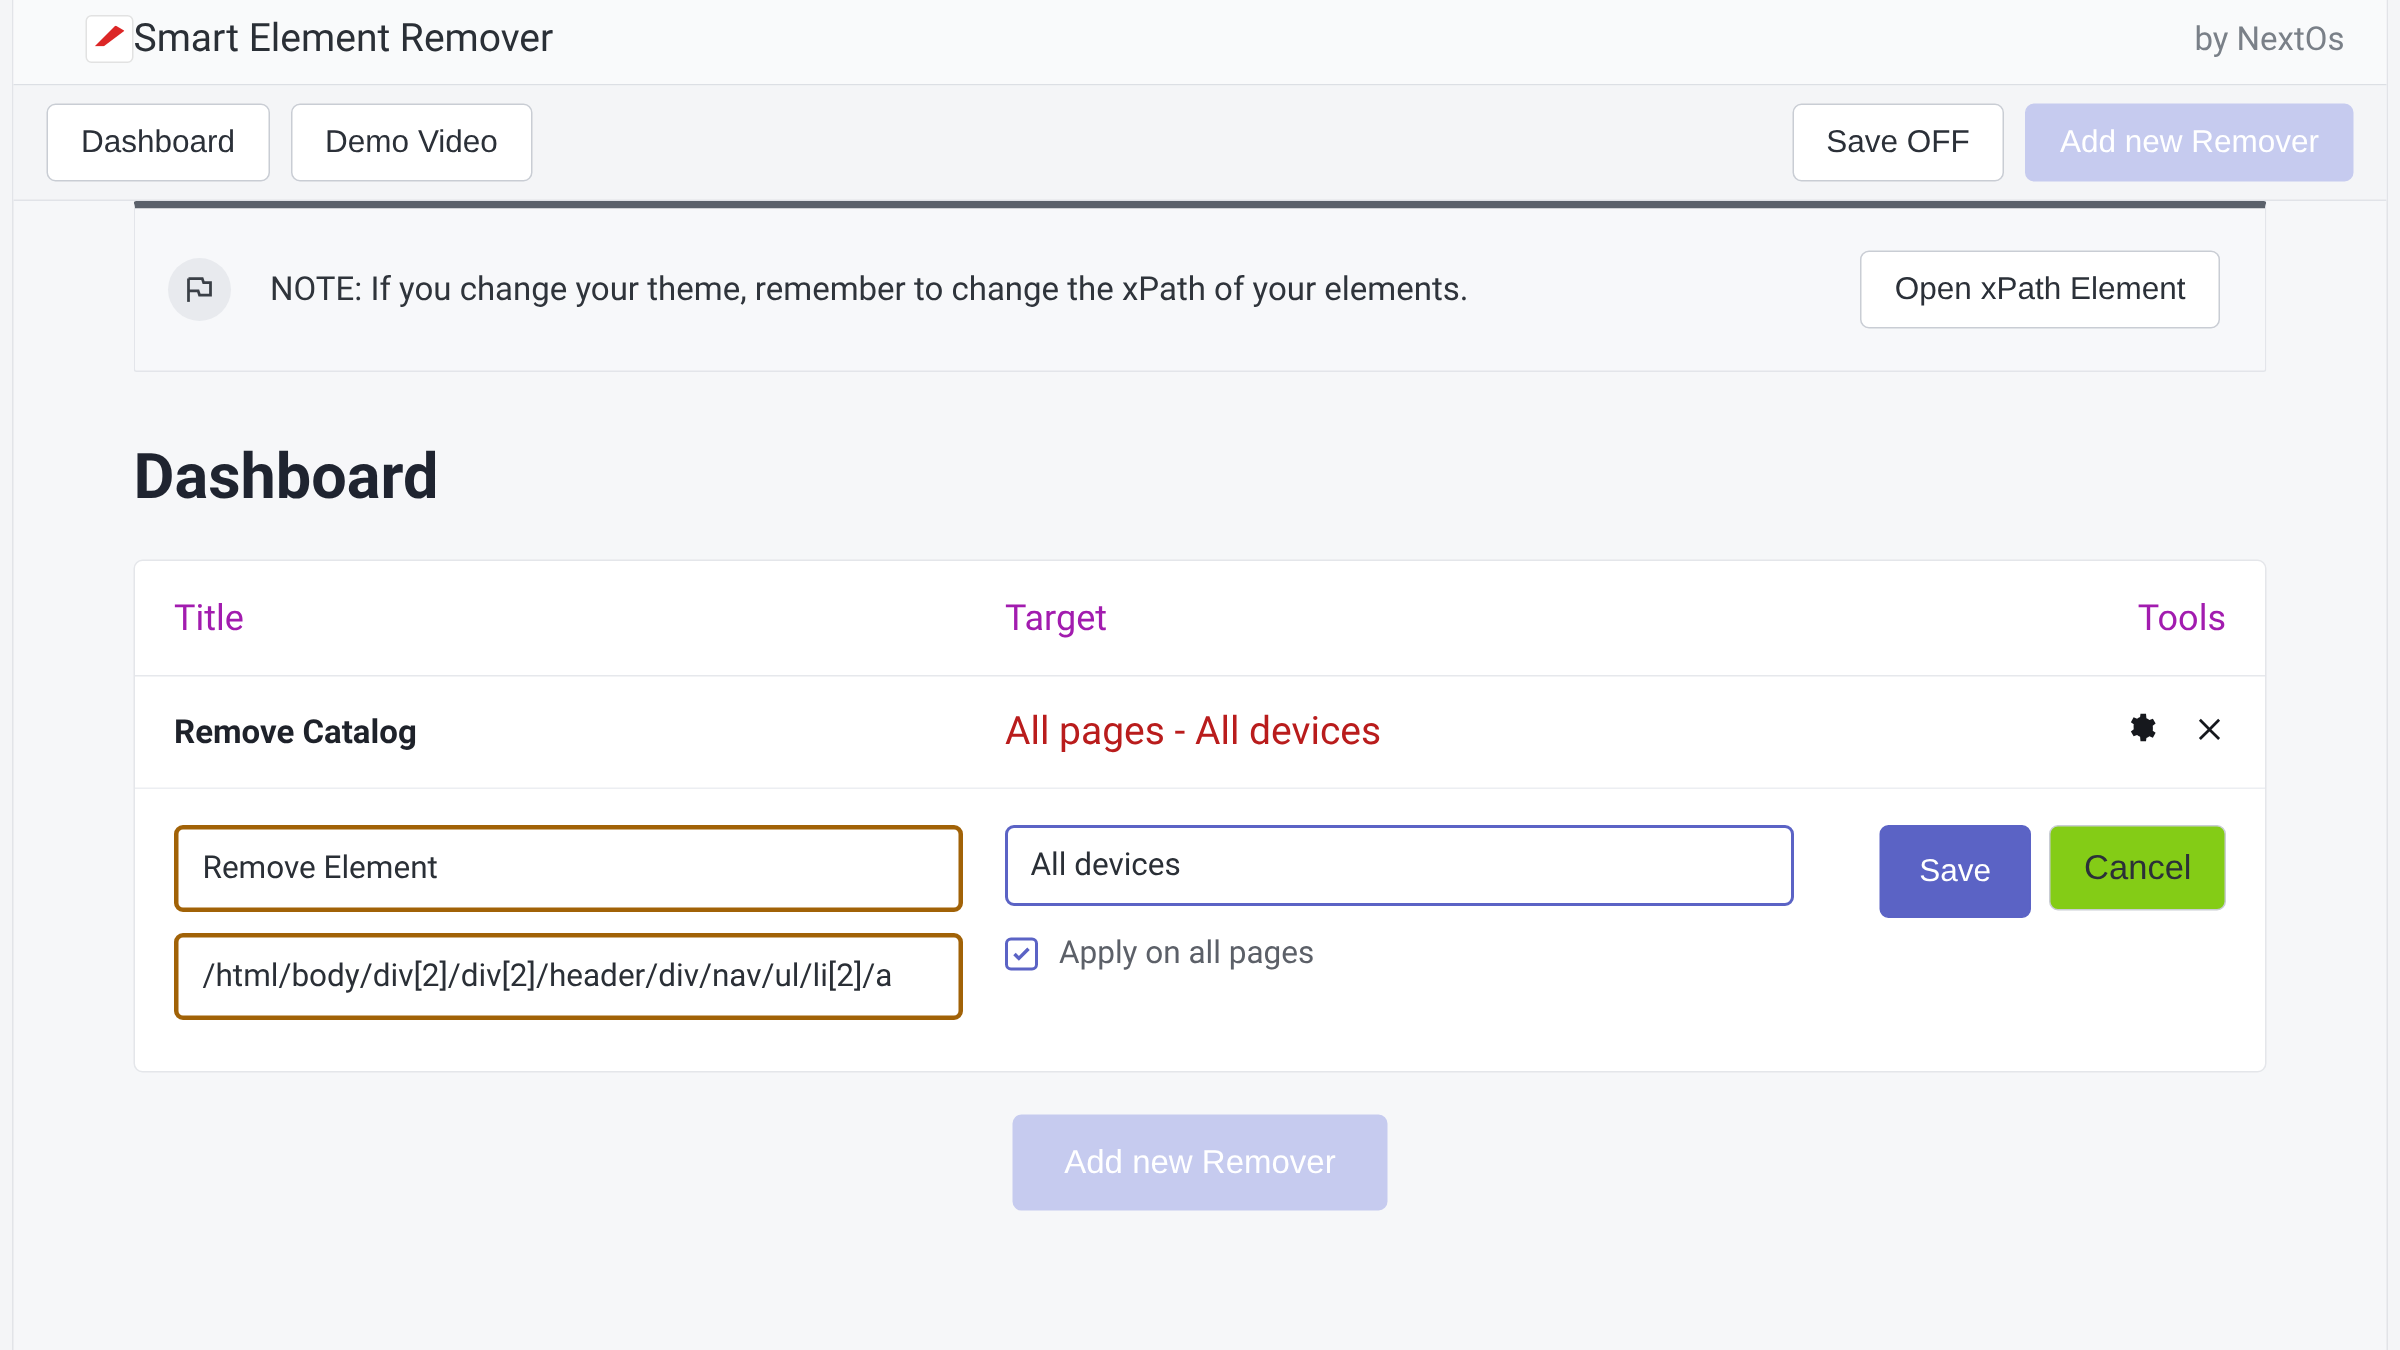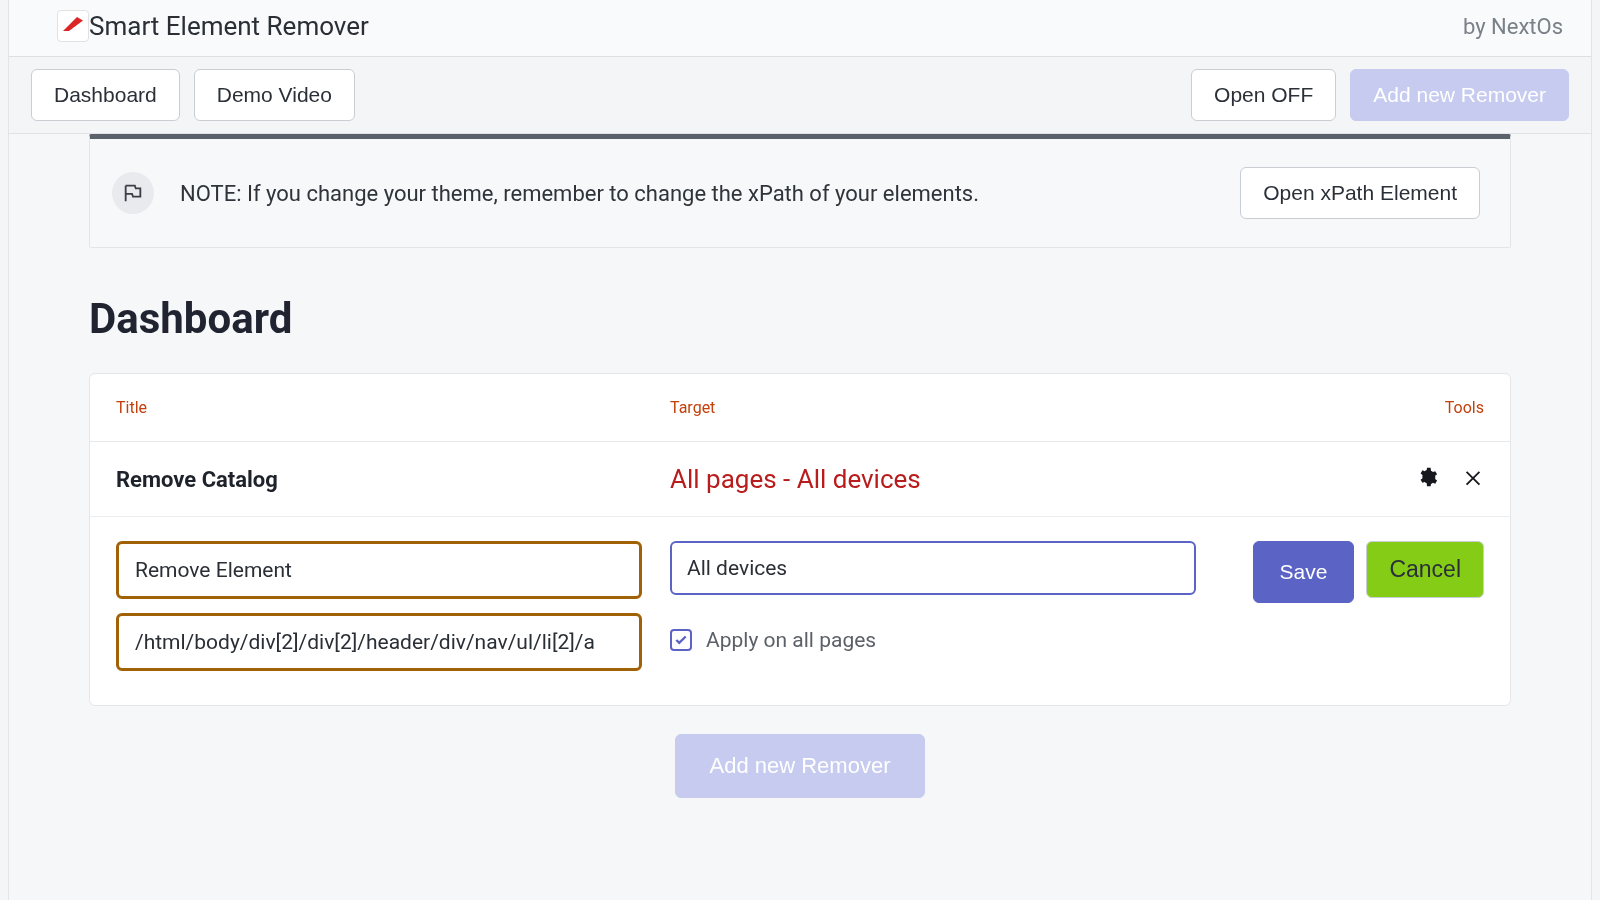--- a/index.html
+++ b/index.html
@@ -118,21 +118,21 @@
     background: #fff;
     border: 1px solid #e4e6ea;
     border-radius: 6px;
   }
   .thead {
     display:grid;
     grid-template-columns: 1fr 1fr 260px;
     padding: 24px 26px;
     border-bottom: 1px solid #e6e8ec;
   }
-  .thead .th { font-size:16px; color:#c2410c; }
+  .thead .th { font-size:24px; color:#a21caf; }
   .thead .th.tools { text-align:right; }
   .trow {
     display:grid;
     grid-template-columns: 1fr 1fr 260px;
     padding: 22px 26px;
     border-bottom: 1px solid #eceef2;
     align-items:center;
   }
   .trow .title { font-size:22px; font-weight:700; color:#1e222a; }
   .trow .target { font-size:26px; color:#b91c1c; }
@@ -154,21 +154,21 @@
     font-size:21px;
     color:#2a2f36;
     background:#fff;
     font-family:inherit;
   }
   .field.selected {
     border:2px solid #5b63c5;
     padding:13px 15px;
   }
   .col { display:flex; flex-direction:column; gap:14px; }
-  .checkbox-row { display:flex; align-items:center; gap:14px; margin-top:19px; }
+  .checkbox-row { display:flex; align-items:center; gap:14px; margin-top:6px; }
   .chk {
     width:22px; height:22px;
     border:2px solid #5b63c5;
     border-radius:4px;
     display:inline-flex; align-items:center; justify-content:center;
     color:#5b63c5;
     font-size:16px;
     background:#fff;
   }
   .chk-label { font-size:21px; color:#5c6068; }
@@ -210,21 +210,21 @@
     </div>
     <span class="by">by NextOs</span>
   </div>
 
   <div class="navbar">
     <div class="nav-left">
       <button class="btn">Dashboard</button>
       <button class="btn">Demo Video</button>
     </div>
     <div class="nav-right">
-      <button class="btn">Open OFF</button>
+      <button class="btn">Save OFF</button>
       <button class="btn btn-primary-light">Add new Remover</button>
     </div>
   </div>
 
   <div class="main">
 
     <div class="notice">
       <span class="notice-icon">
         <svg width="22" height="22" viewBox="0 0 24 24" fill="none" stroke="currentColor" stroke-width="2">
             <path d="M4 21V4"></path>

